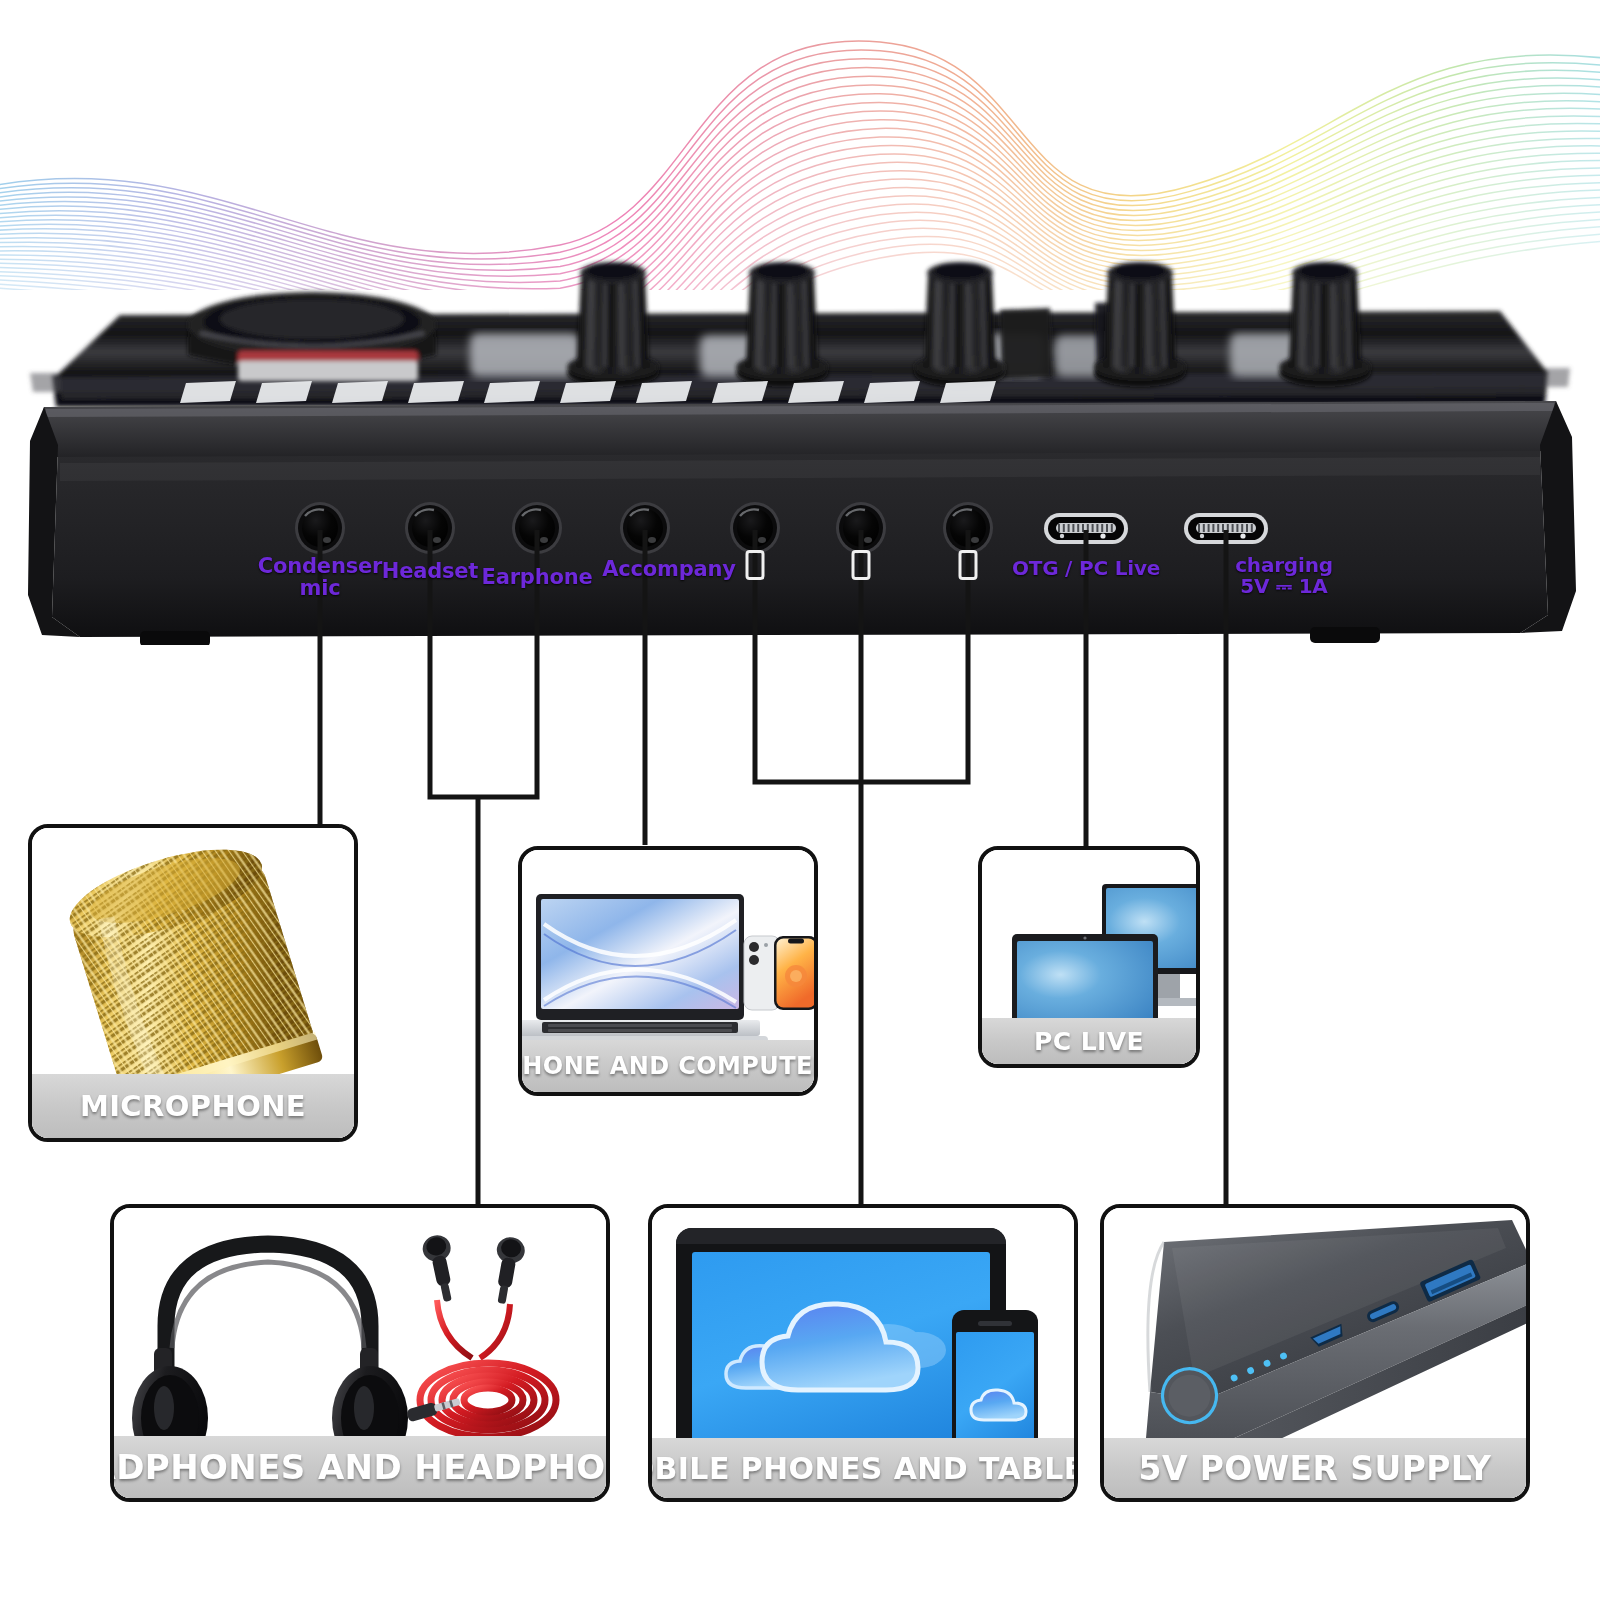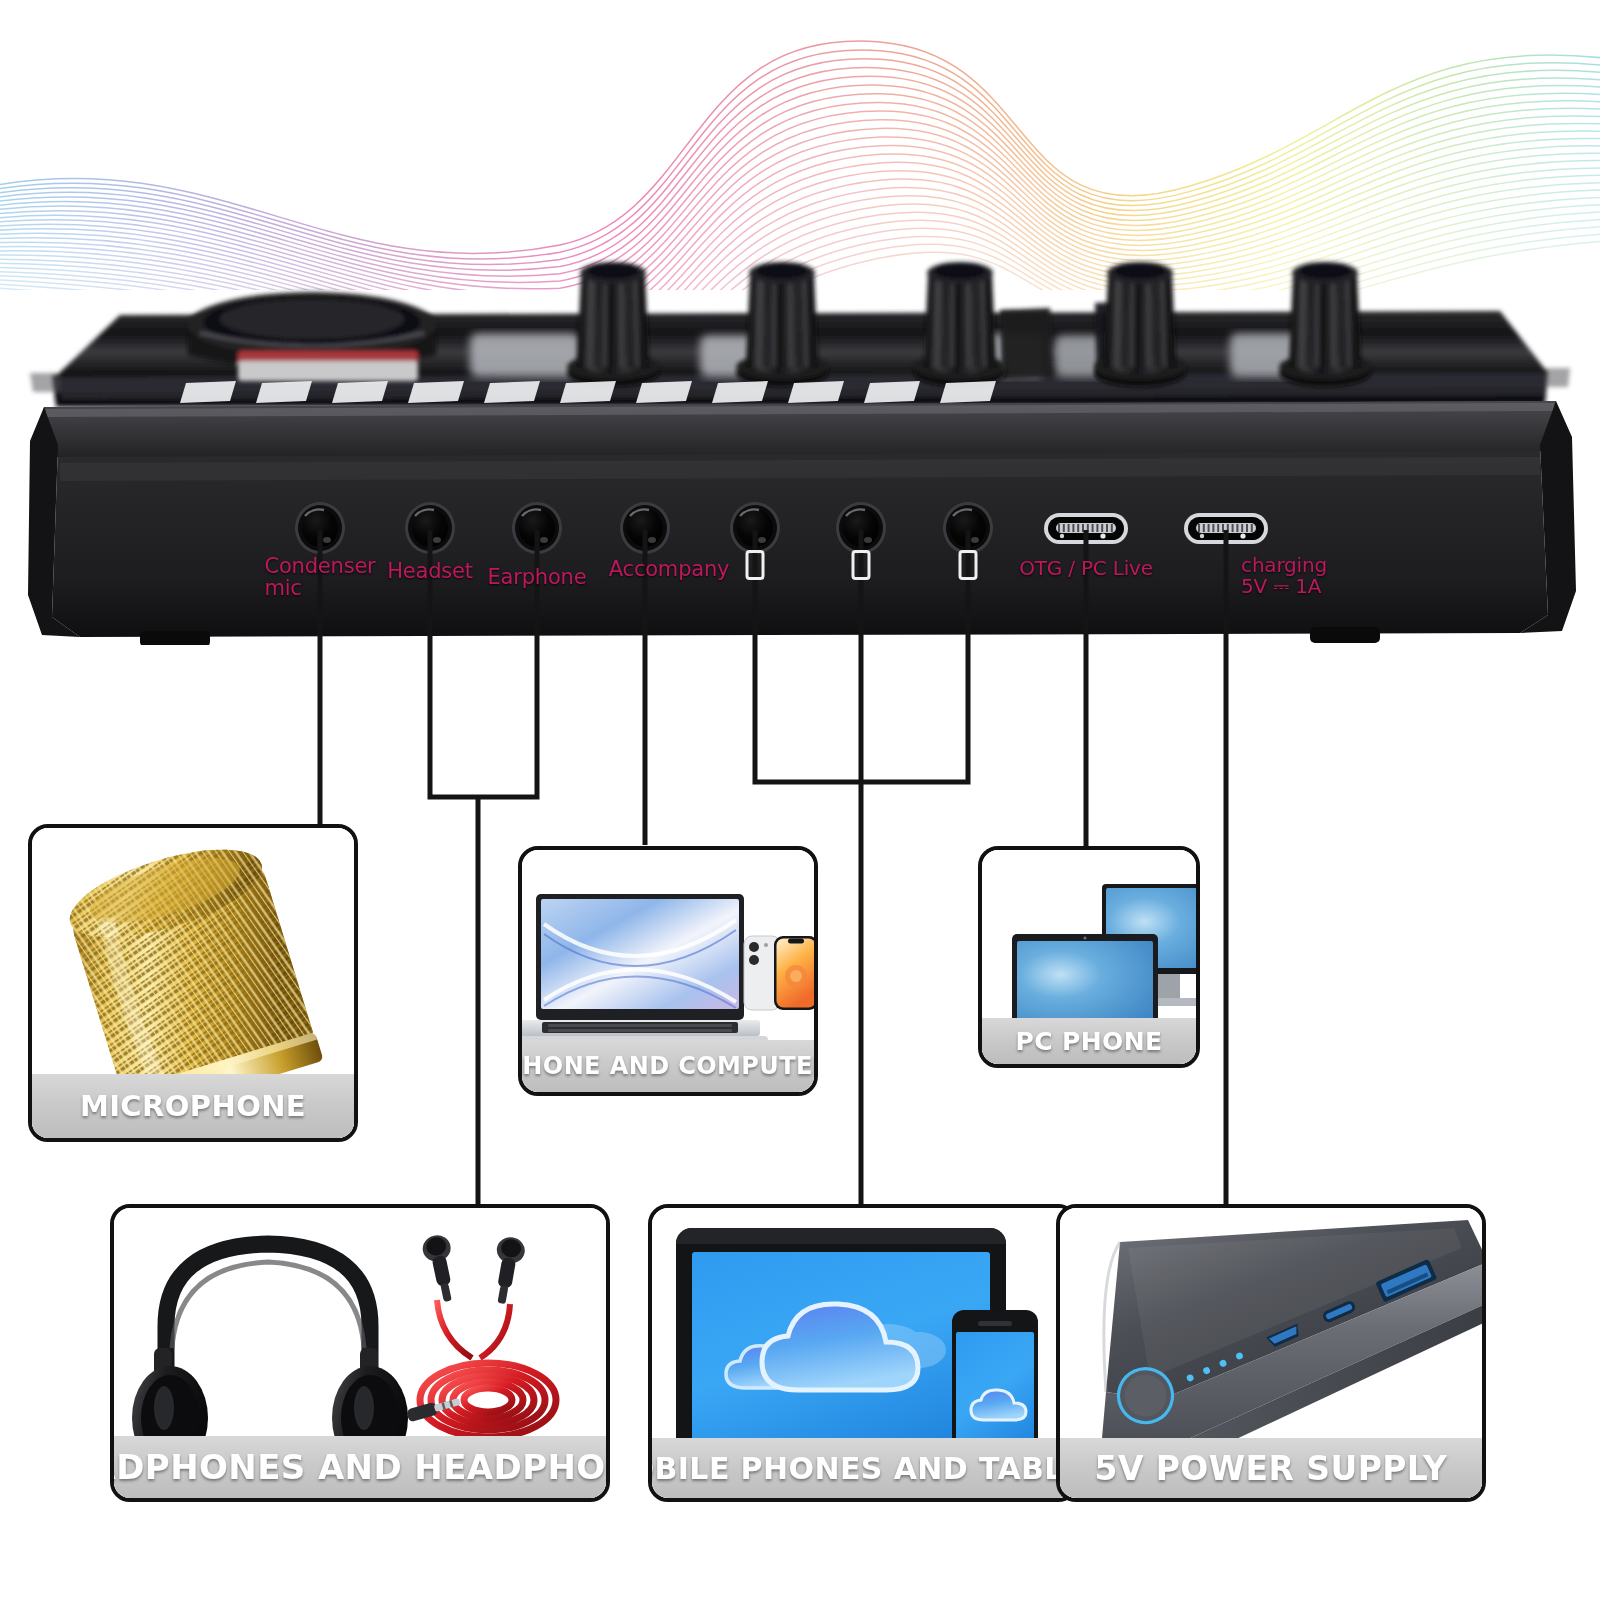--- a/index.html
+++ b/index.html
@@ -14,22 +14,22 @@
 
   
   .wave-bg { position:absolute; left:0; top:-10px; width:1600px; height:300px; z-index:1; }
 
   
   .device { position:absolute; left:0; top:255px; width:1600px; height:390px; z-index:5; }
 
   
   .port-label {
     position:absolute; z-index:7;
-    color:#be185d; font-weight:normal; font-size:21px;
-    text-align:left; line-height:1.06;
+    color:#6d28d9; font-weight:bold; font-size:21px;
+    text-align:center; line-height:1.06;
     letter-spacing:-0.2px;
     text-shadow:0 1px 2px rgba(0,0,0,.85);
     transform:translateX(-50%);
     white-space:nowrap;
     font-family:"DejaVu Sans", sans-serif;
   }
   .port-label.sm { font-size:20px; }
   .phone-gl { display:block; width:19px; height:30px; margin:0 auto;
               border:3px solid #f0f0f0; border-radius:4px; }
 
@@ -667,21 +667,21 @@
         <g transform="translate(30,84)">
           <rect x="0" y="0" width="146" height="94" rx="5" fill="#1b1c1f"></rect>
           <rect x="5" y="7" width="136" height="80" rx="2" fill="url(#bluescr)"></rect>
           <circle cx="73" cy="4" r="1.6" fill="#6c7076"></circle>
           <path d="M -14 94 L 160 94 L 170 104 L -24 104 Z" fill="#c3c7cc"></path>
           <rect x="-24" y="102" width="194" height="6" rx="3" fill="#a8adb3"></rect>
           <rect x="52" y="95" width="42" height="3" rx="1.5" fill="#8d9298"></rect>
         </g>
       </svg>
     </div>
-    <div class="cap" style="height:46px; font-size:25px;">PC PHONE</div>
+    <div class="cap" style="height:46px; font-size:25px;">PC LIVE</div>
   </div>
 
   <div class="callout" style="left:110px; top:1204px; width:500px; height:298px;">
     <div class="art">
       <svg viewBox="0 0 500 298" width="500" height="298">
         <defs>
           <linearGradient id="cupg" x1="0" y1="0" x2="1" y2="0.4">
             <stop offset="0" stop-color="#4a4a4e"></stop>
             <stop offset="0.4" stop-color="#1c1c1f"></stop>
             <stop offset="1" stop-color="#0a0a0c"></stop>
@@ -804,21 +804,21 @@
           <g transform="translate(18,78)">
             <path d="M 14 32 Q 1 32 1 22 Q 1 13 11 12 Q 14 1 28 2 Q 42 3 44 15
                      Q 56 15 56 24 Q 56 32 44 32 Z" fill="url(#cloudg)" stroke="#e4f3ff" stroke-width="3"></path>
           </g>
         </g>
       </svg>
     </div>
     <div class="cap" style="height:60px; font-size:30px;">MOBILE PHONES AND TABLETS</div>
   </div>
 
-  <div class="callout" style="left:1056px; top:1204px; width:430px; height:298px;">
+  <div class="callout" style="left:1100px; top:1204px; width:430px; height:298px;">
     <div class="art">
       <svg viewBox="0 0 430 298" width="430" height="298">
         <defs>
           <linearGradient id="pbtop" x1="0.1" y1="0" x2="0.9" y2="1">
             <stop offset="0" stop-color="#6d7076"></stop>
             <stop offset="0.35" stop-color="#4c4f55"></stop>
             <stop offset="0.75" stop-color="#3b3e44"></stop>
             <stop offset="1" stop-color="#5b5e64"></stop>
           </linearGradient>
           <linearGradient id="pbfront" x1="0" y1="0" x2="0" y2="1">

